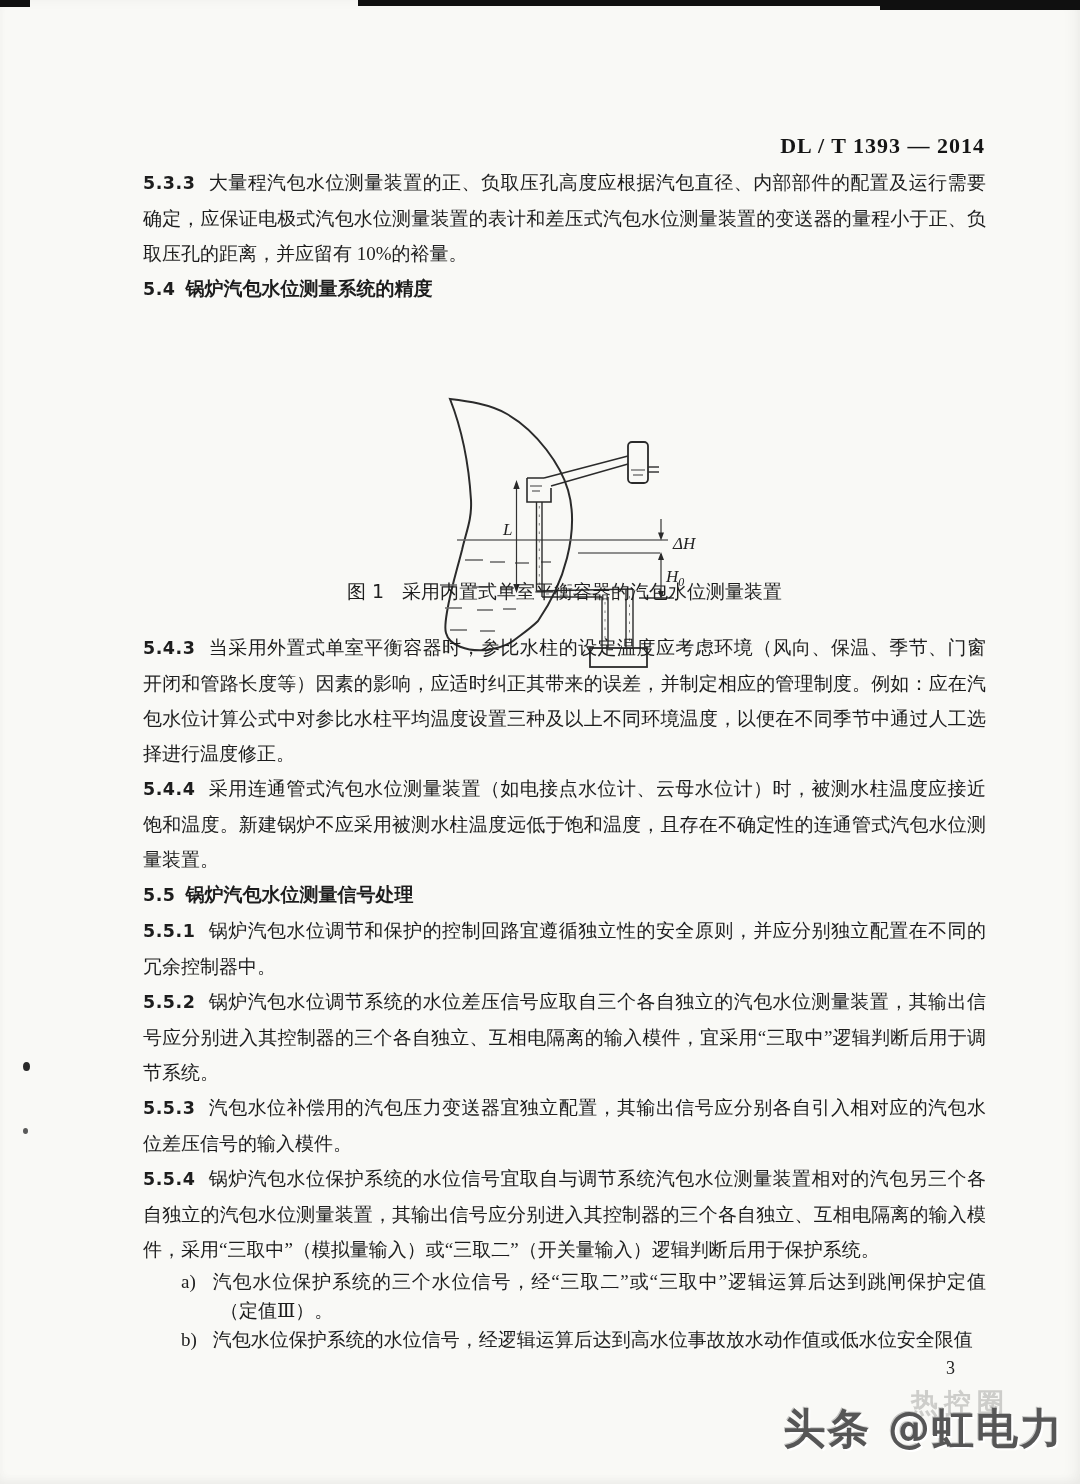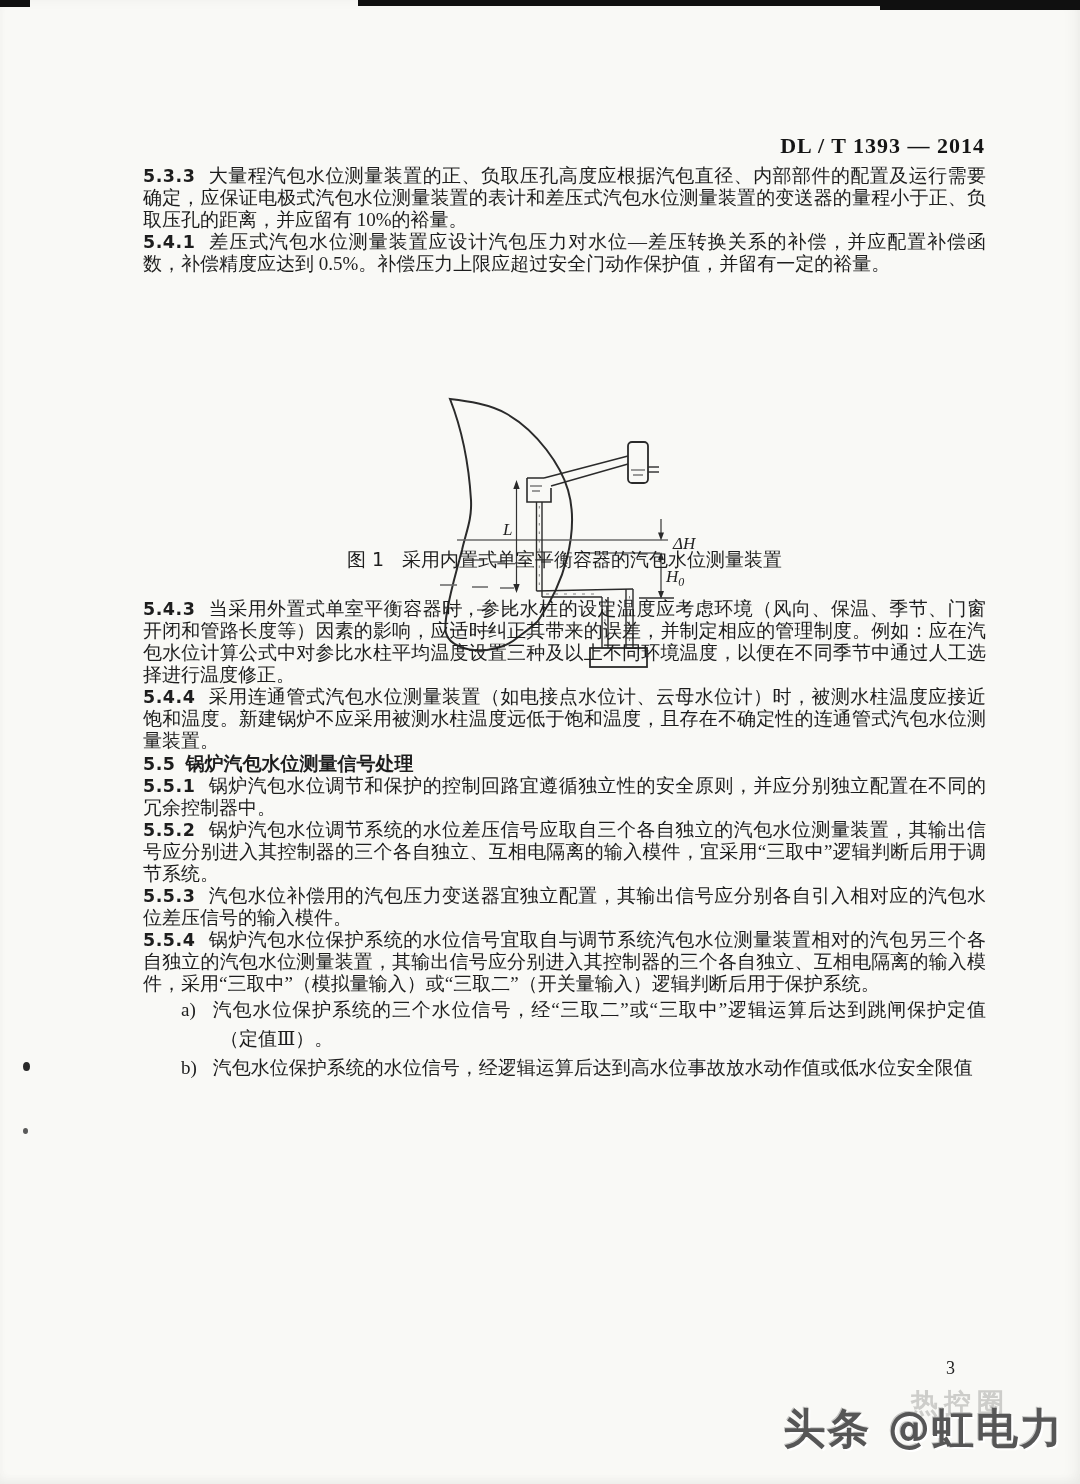--- a/index.html
+++ b/index.html
@@ -11,21 +11,21 @@
   
   .artifact{position:absolute;background:#101010;}
   .speck{position:absolute;background:#2a2a2a;border-radius:50%;}
   
   .doc-header{
     position:absolute;top:133px;left:0;width:985px;text-align:right;
     font-weight:bold;font-size:22px;letter-spacing:1px;color:#151515;
   }
   
   .content{position:absolute;left:143px;top:165px;width:843px;}
-  .para{font-size:19px;line-height:22px;text-align:justify;color:#1d1d1d;}
+  .para{font-size:19px;line-height:35px;text-align:justify;color:#1d1d1d;}
   .para .num{
     font-family:"DejaVu Sans","Liberation Sans",sans-serif;
     font-weight:bold;font-size:17.5px;margin-right:13px;letter-spacing:.5px;
   }
   .heading{font-family:"DejaVu Sans","Liberation Sans",sans-serif;font-weight:bold;}
   .heading .num{margin-right:10px;}
   .figure-spacer{height:266px;}
   .figure-caption{
     text-align:center;font-family:"DejaVu Sans","Liberation Sans",sans-serif;
     font-weight:normal;font-size:19px;line-height:29px;margin-top:4px;margin-bottom:24px;
@@ -152,24 +152,24 @@
       <text class="fig-label" x="271" y="190"><tspan>H</tspan><tspan dy="4" font-size="12">0</tspan></text>
     </g>
   </svg>
 
   <div class="content">
 
     <div class="para">
       <span class="num">5.3.3</span><span>大量程汽包水位测量装置的正、负取压孔高度应根据汽包直径、内部部件的配置及运行需要确定，应保证电极式汽包水位测量装置的表计和差压式汽包水位测量装置的变送器的量程小于正、负取压孔的距离，并应留有 10%的裕量。</span>
     </div>
 
-
-    <div class="para">
-      <span class="num">5.4.1</span><span>差压式汽包水位测量装置应设计汽包压力对水位—差压转换关系的补偿，并应配置补偿函数，补偿精度应达到 0.5%。补偿压力上限应超过安全门动作保护值，并留有一定的裕量。</span>
-    </div>
+    <div class="para heading">
+      <span class="num">5.4</span><span>锅炉汽包水位测量系统的精度</span>
+    </div>
+
 
 
     <div class="figure-spacer"></div>
 
     <div class="figure-caption">
       <span class="cap-label">图 1</span><span>采用内置式单室平衡容器的汽包水位测量装置</span>
     </div>
 
     <div class="para">
       <span class="num">5.4.3</span><span>当采用外置式单室平衡容器时，参比水柱的设定温度应考虑环境（风向、保温、季节、门窗开闭和管路长度等）因素的影响，应适时纠正其带来的误差，并制定相应的管理制度。例如：应在汽包水位计算公式中对参比水柱平均温度设置三种及以上不同环境温度，以便在不同季节中通过人工选择进行温度修正。</span>

